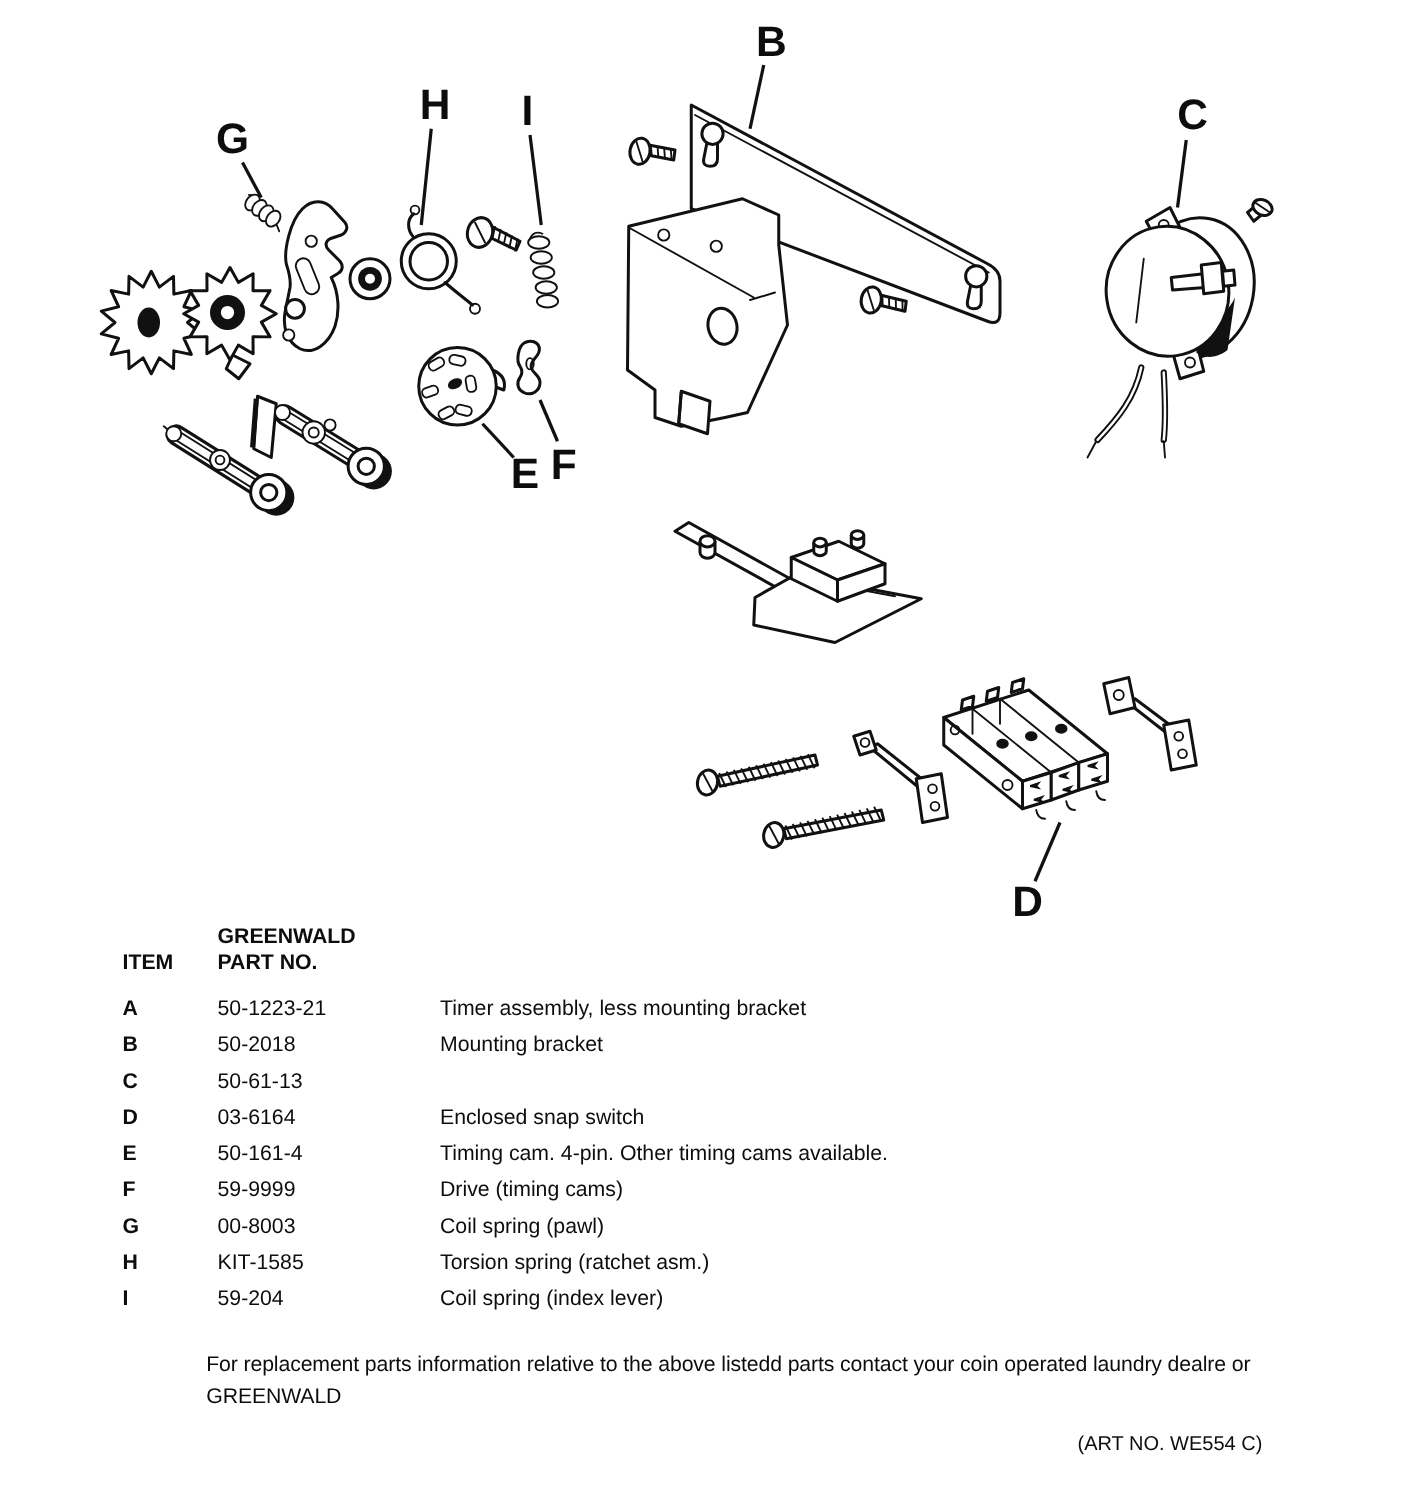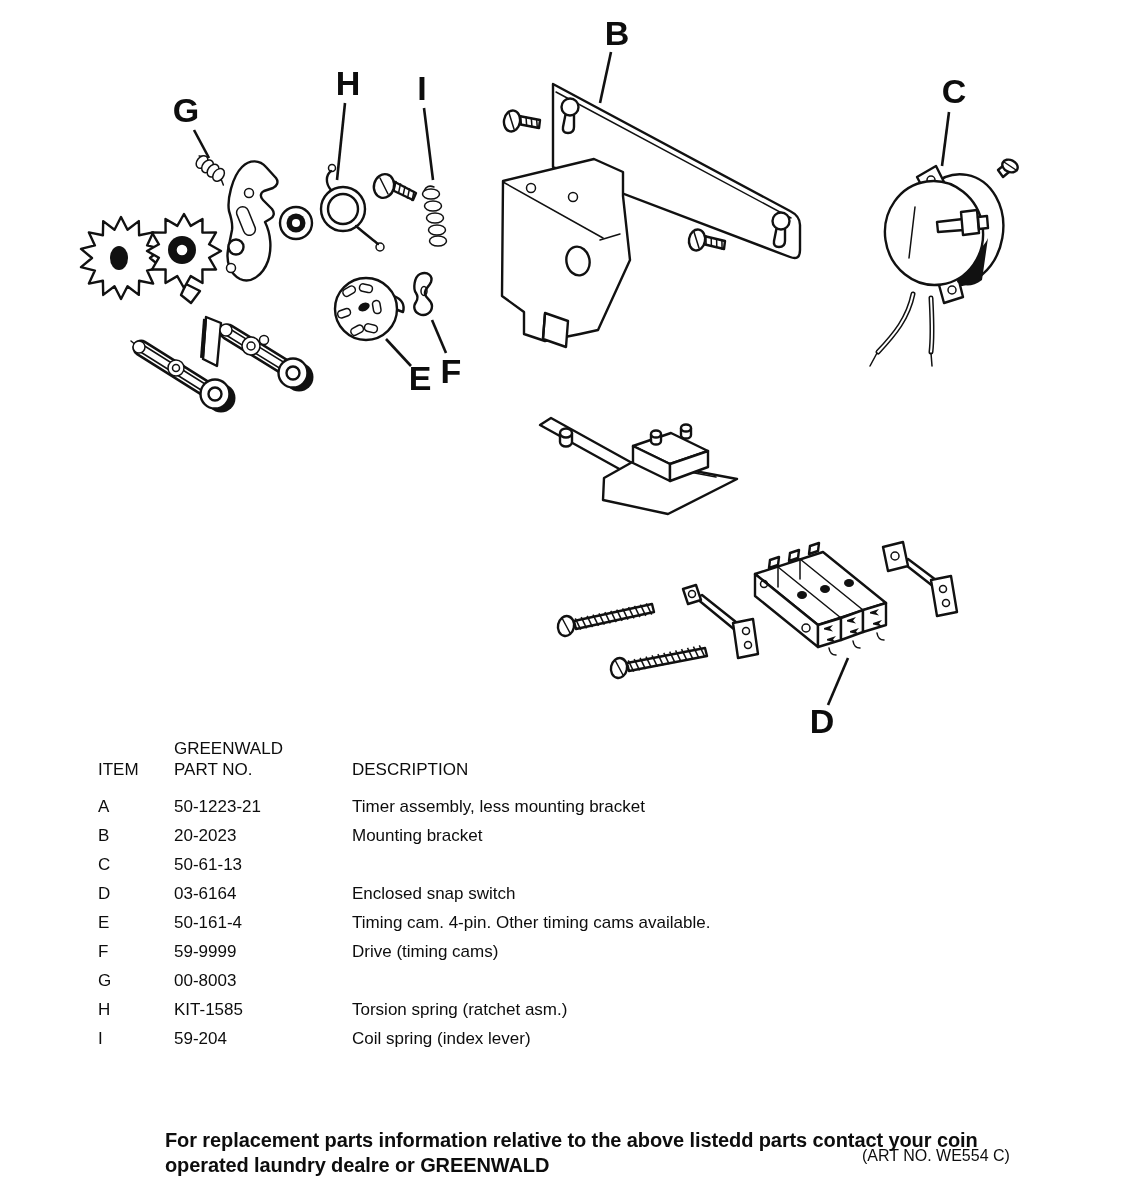--- a/index.html
+++ b/index.html
@@ -13,26 +13,26 @@
   .fb{fill:#111111;stroke:none;}
   .wire{fill:none;stroke:#111111;stroke-width:5;stroke-linecap:round;}
   .wirein{fill:none;stroke:#ffffff;stroke-width:2;stroke-linecap:round;}
   .callout{font-family:"Liberation Sans",sans-serif;font-weight:bold;font-size:34px;fill:#0d0d0d;text-anchor:middle;}
   .leader{stroke:#111111;stroke-width:2.6;fill:none;}
   [data-thread] line{stroke:#111111;stroke-width:1.5;}
   
   .parts-table{position:absolute;left:98px;top:738px;width:950px;font-size:17px;}
   .trow{display:grid;grid-template-columns:76px 178px 1fr;line-height:29px;}
   .th{line-height:21px;}
-  .b{font-weight:normal;}
+  .b{font-weight:bold;}
   .tbody{margin-top:12px;}
   .note{padding-left:45px;}
   
-  .footer{position:absolute;left:165px;top:1128px;width:870px;font-size:20px;
-          font-weight:bold;line-height:24.5px;letter-spacing:-0.1px;}
+  .footer{position:absolute;left:165px;top:1080px;width:870px;font-size:17px;
+          font-weight:normal;line-height:24.5px;letter-spacing:-0.1px;}
   .artno{position:absolute;left:862px;top:1147px;font-size:16px;font-weight:normal;}
 </style>
 </head>
 <body>
 
 <div class="page">
 
   <svg class="diagram" width="1125" height="745" viewBox="0 0 1125 745" xmlns="http://www.w3.org/2000/svg">
 
     <g>
@@ -322,31 +322,30 @@
 
   <div class="parts-table">
     <div class="trow th">
       <div></div>
       <div class="b">GREENWALD</div>
       <div></div>
     </div>
     <div class="trow th">
       <div class="b">ITEM</div>
       <div class="b">PART NO.</div>
-      <div class="b">DESCRIPTION</div>
     </div>
     <div class="tbody">
         <div class="trow">
       <div class="b">A</div>
       <div>50-1223-21</div>
       <div>Timer assembly, less mounting bracket</div>
     </div>
         <div class="trow">
       <div class="b">B</div>
-      <div>20-2023</div>
+      <div>50-2018</div>
       <div>Mounting bracket</div>
     </div>
         <div class="trow">
       <div class="b">C</div>
       <div>50-61-13</div>
     </div>
         <div class="trow">
       <div></div>
       <div></div>
     </div>
@@ -361,20 +360,21 @@
       <div>Timing cam. 4-pin. Other timing cams available.</div>
     </div>
         <div class="trow">
       <div class="b">F</div>
       <div>59-9999</div>
       <div>Drive (timing cams)</div>
     </div>
         <div class="trow">
       <div class="b">G</div>
       <div>00-8003</div>
+      <div>Coil spring (pawl)</div>
     </div>
         <div class="trow">
       <div class="b">H</div>
       <div>KIT-1585</div>
       <div>Torsion spring (ratchet asm.)</div>
     </div>
         <div class="trow">
       <div class="b">I</div>
       <div>59-204</div>
       <div>Coil spring (index lever)</div>

